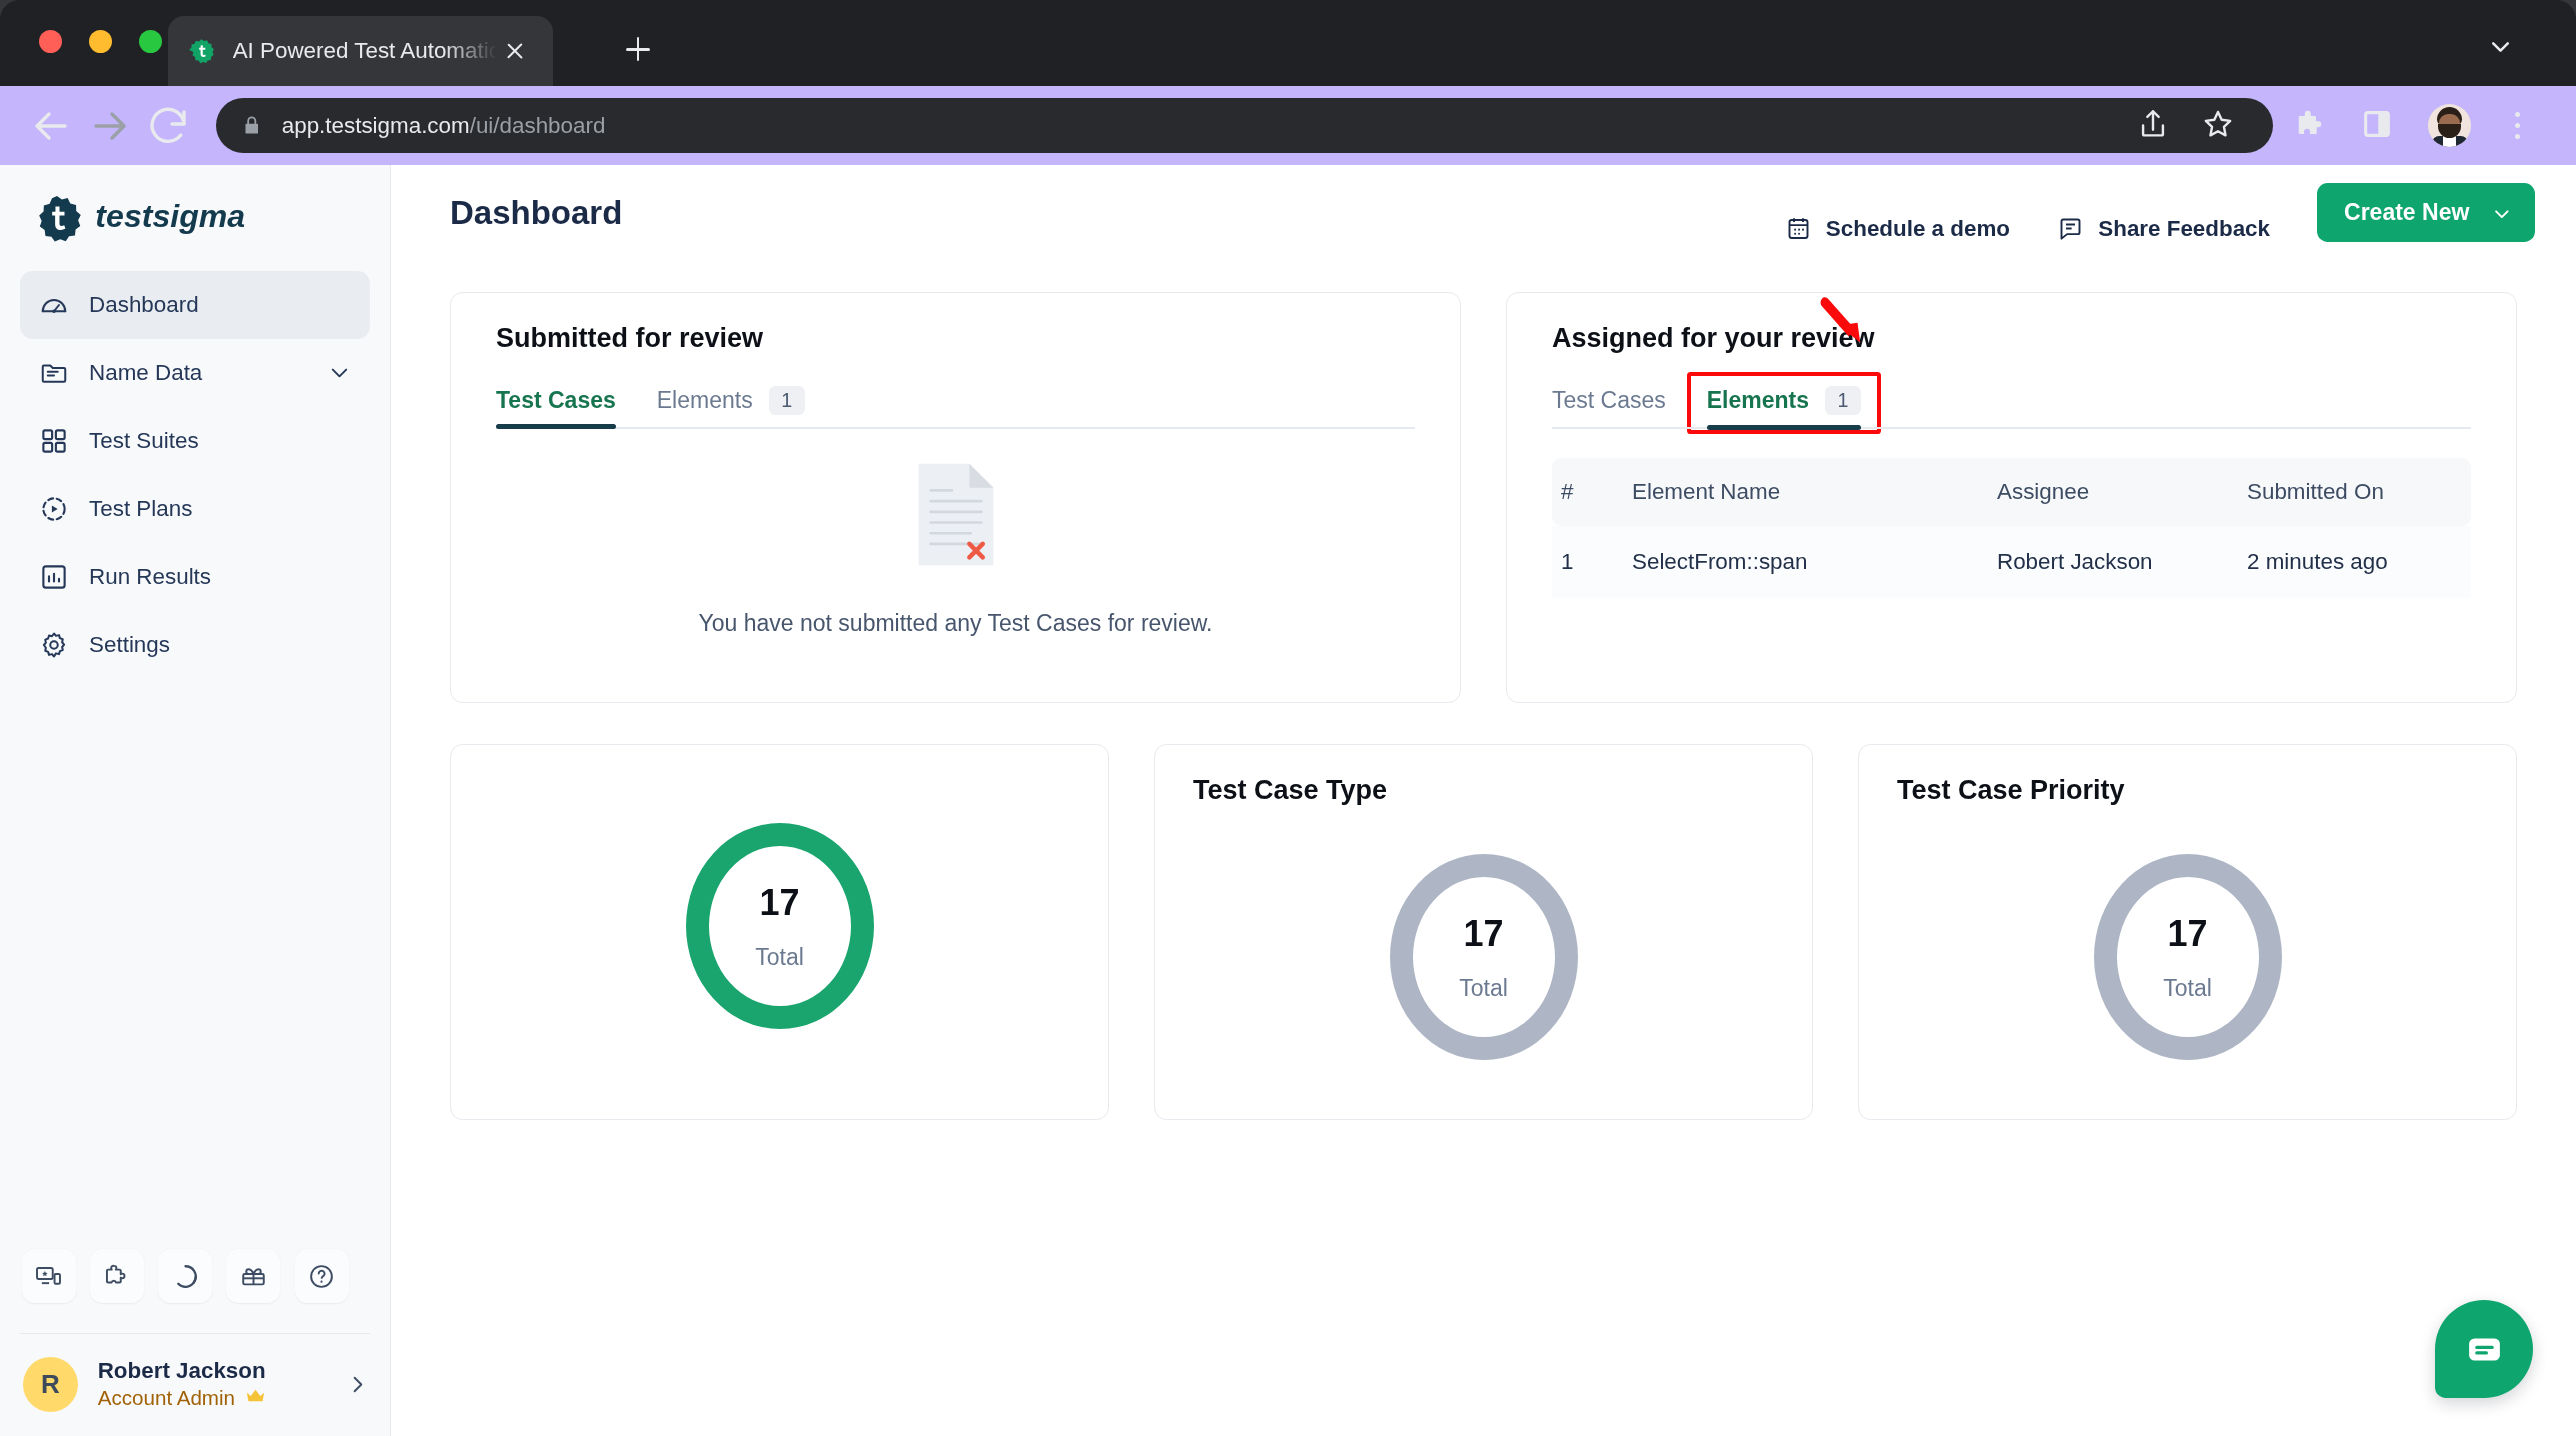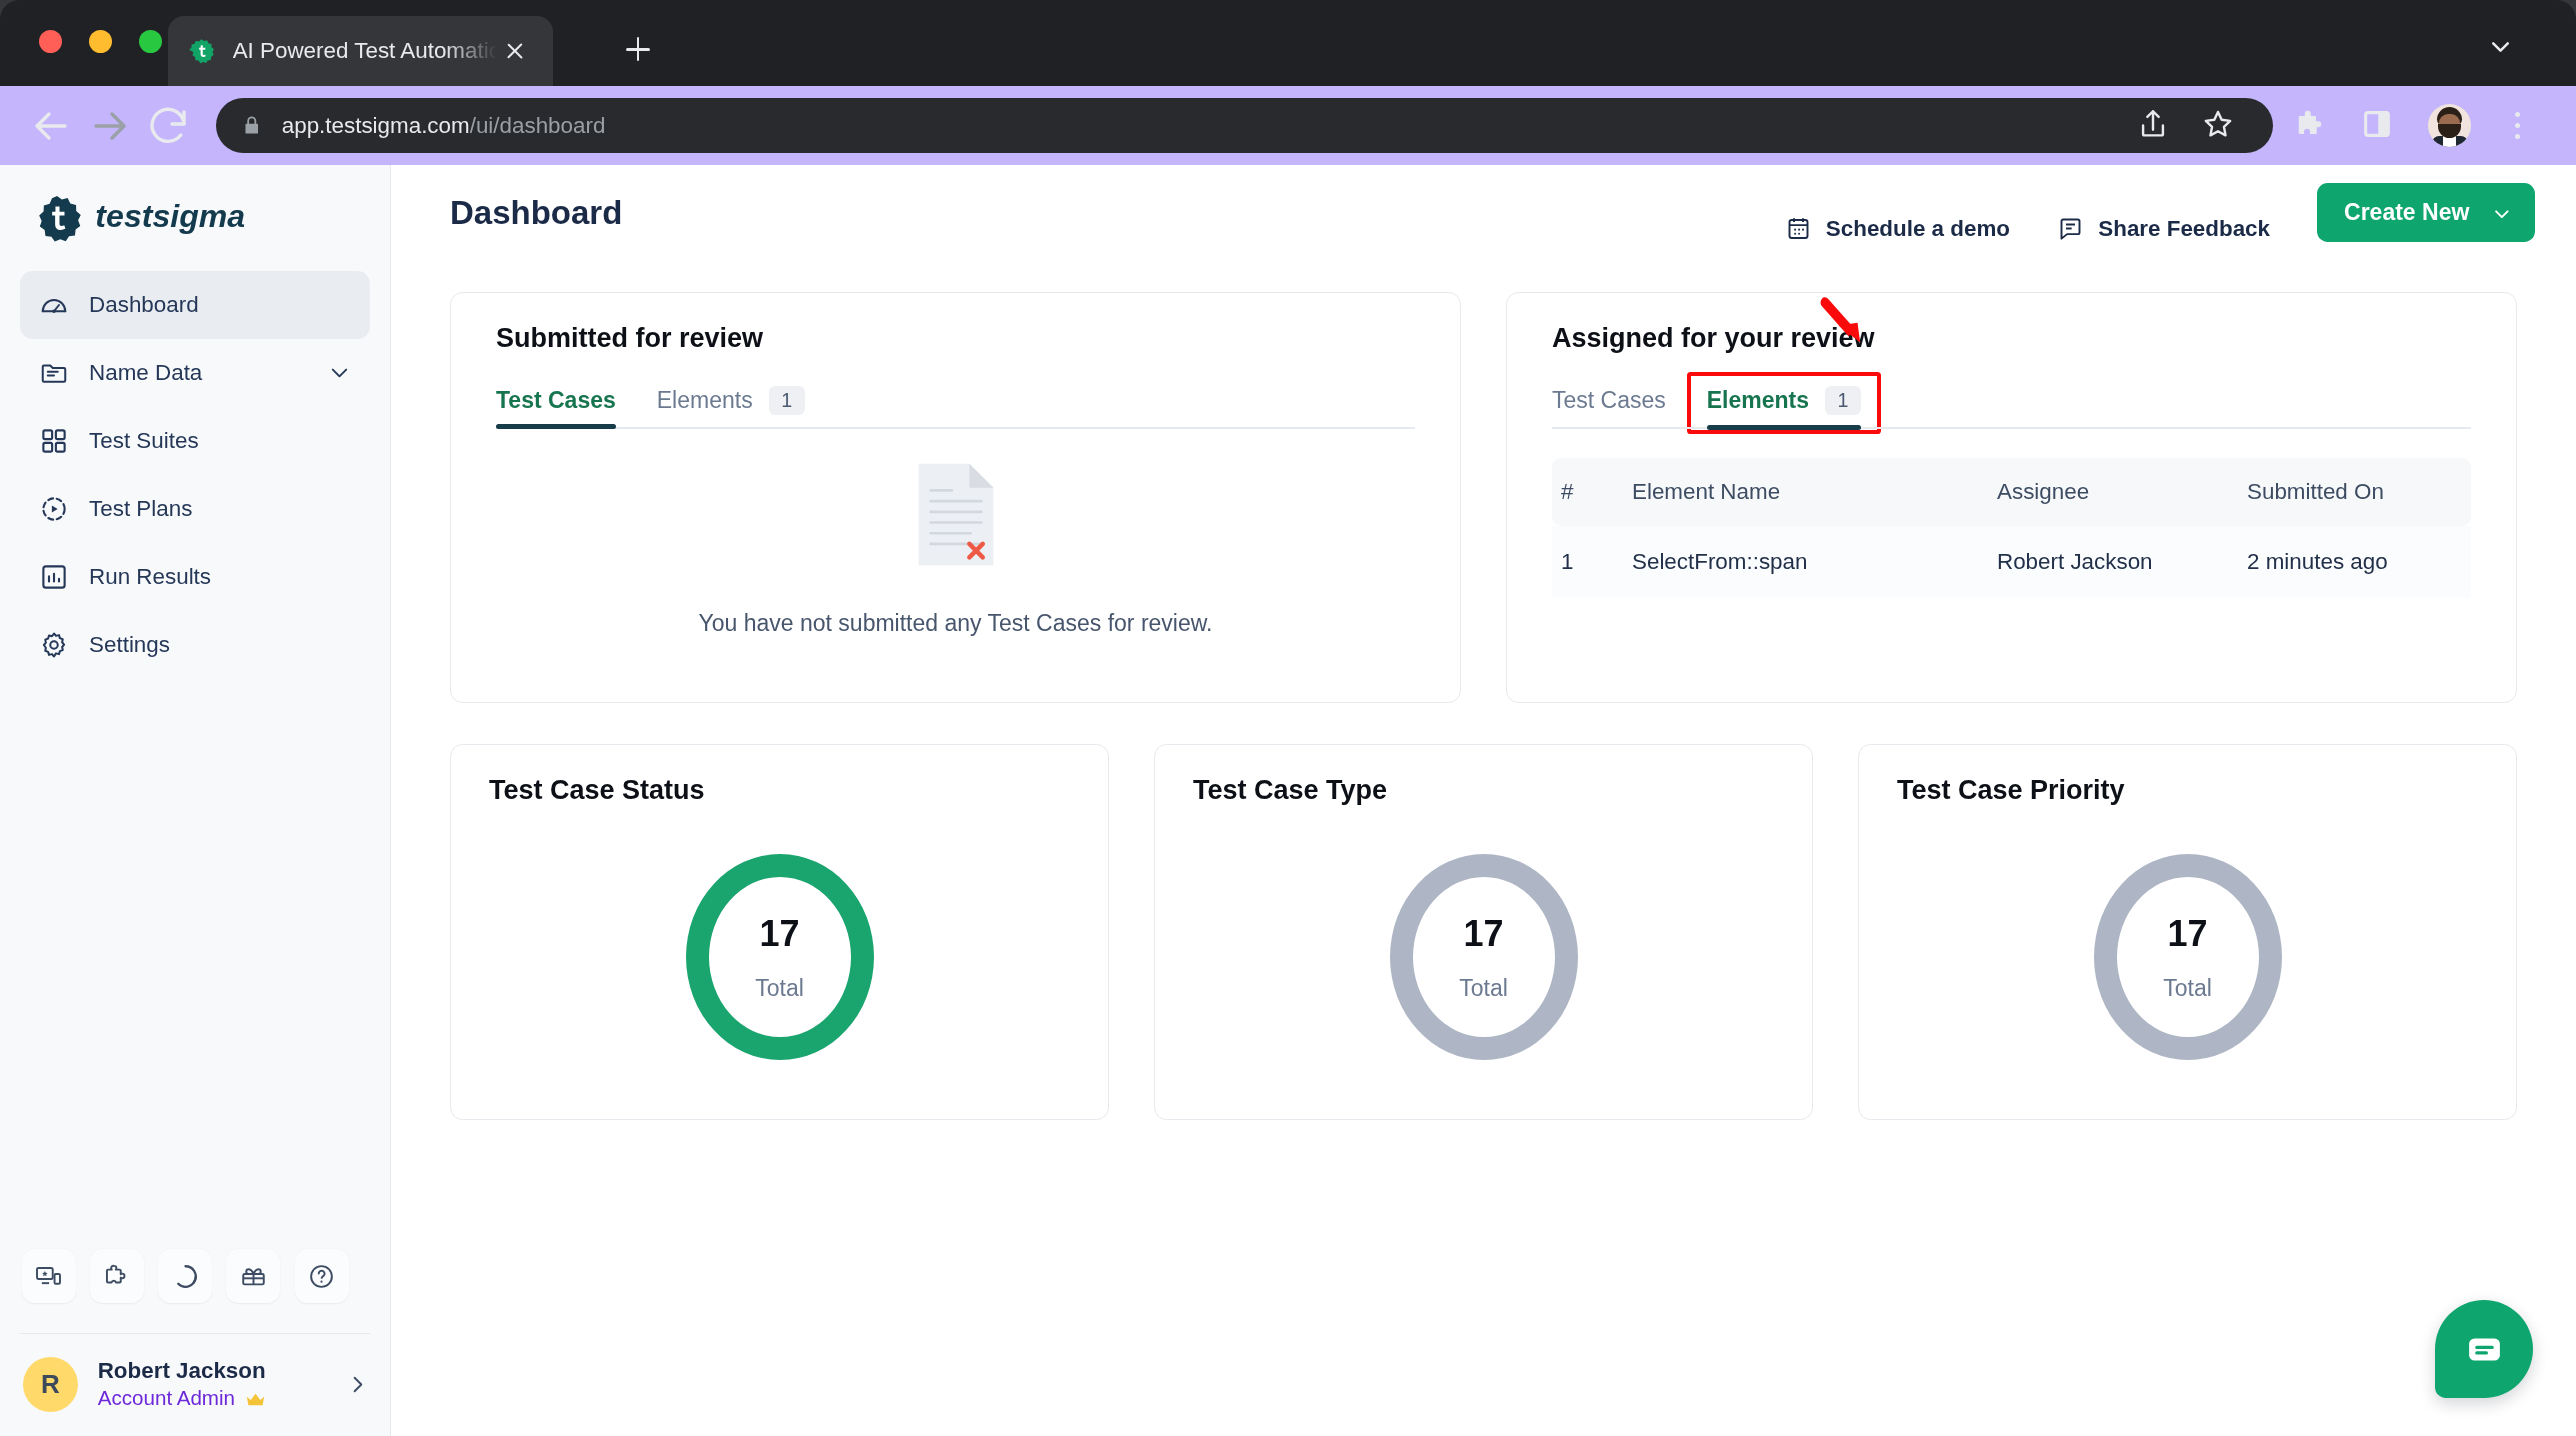--- a/index.html
+++ b/index.html
@@ -132,21 +132,21 @@
   .sb-divider { height: 0.9px; background: #e6e9ee; margin: 0 19.7px; }
 
   .user-row { display: flex; align-items: center; padding: 23px 21.5px 25px 23px; }
   .user-avatar {
     width: 55px; height: 55px; flex: 0 0 55px; border-radius: 50%;
     background: #ffda6b; color: #3d4a5c; font-size: 26px; font-weight: 600;
     display: flex; align-items: center; justify-content: center; margin-right: 19.7px;
   }
   .user-meta { flex: 1; }
   .user-name { font-size: 22.4px; color: #1b2a47; font-weight: 600; line-height: 1.25; }
-  .user-role { font-size: 20.6px; color: #6d28d9; display: flex; align-items: flex-end; gap: 9px; line-height: 1.3; }
+  .user-role { font-size: 20.6px; color: #a16207; display: flex; align-items: flex-start; gap: 9px; line-height: 1.3; }
 
   
   .main { flex: 1; height: 100%; position: relative; overflow: hidden; background: #fff; }
   .topbar {
     height: 95px; display: flex; align-items: center;
     padding: 0 41px 0 59px;
   }
   .page-title { font-size: 33px; font-weight: 700; color: #1b2a47; }
   .topbar-actions { margin-left: auto; display: flex; align-items: flex-end; gap: 0; }
   .tb-link {
@@ -589,21 +589,20 @@
                 <span class="c-assignee">Robert Jackson</span>
                 <span class="c-date">2 minutes ago</span>
               </div>
             </div>
           </div>
         </div>
 
         <div class="row" style="margin-top:41px;">
 
           <div class="card card-sm">
-            <div class="card-title">Test Case Status</div>
             <div class="donut-wrap">
               <div class="donut green">
                 <div class="ring"></div>
                 <div class="center">
                   <span class="num">17</span>
                   <span class="lbl">Total</span>
                 </div>
               </div>
             </div>
           </div>

